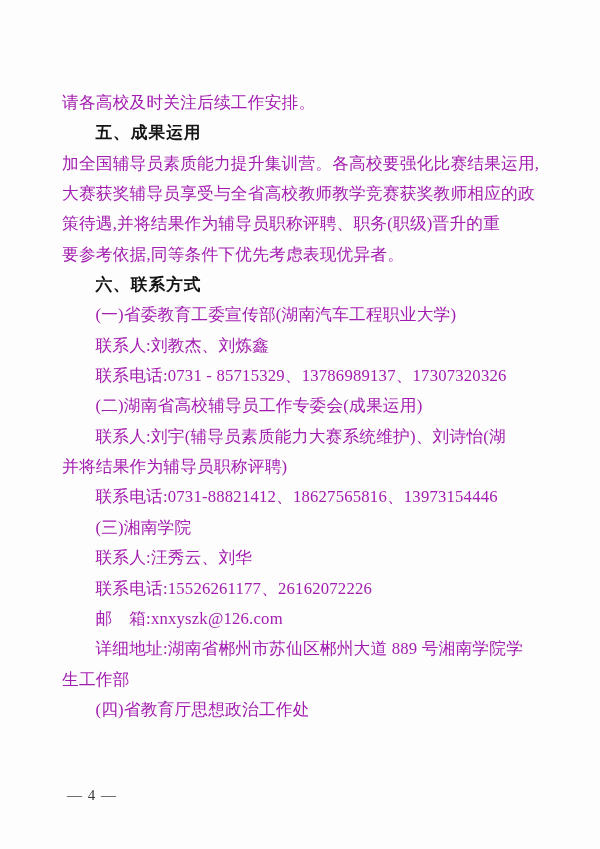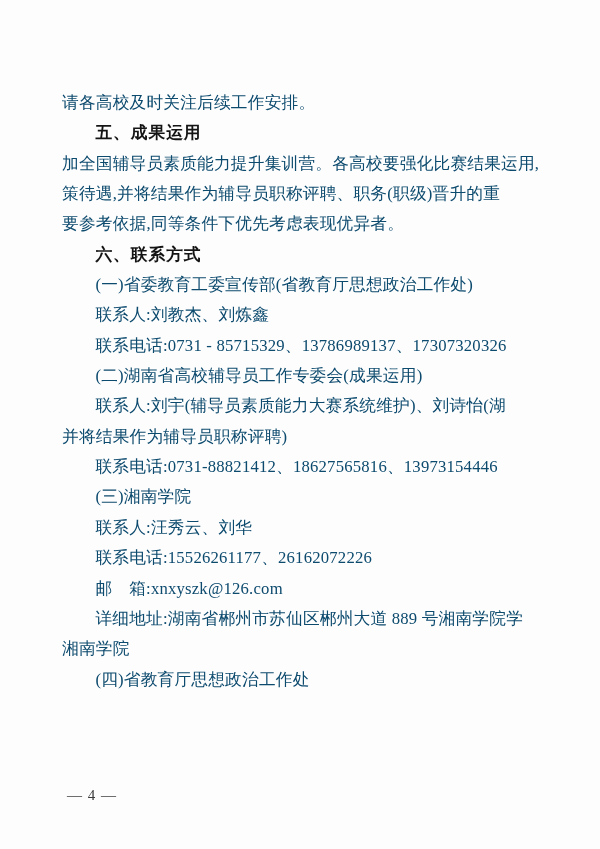--- a/index.html
+++ b/index.html
@@ -23,21 +23,21 @@
   .doc-body {
     position: absolute;
     left: 62px;
     top: 88px;
     width: 470px;
   }
   .line {
     height: 30.35px;
     line-height: 30.35px;
     font-size: 16.7px;
-    color: #0c4a6e;
+    color: #a21caf;
     white-space: nowrap;
     letter-spacing: 0.2px;
   }
   .line.body, .line.contact {
     font-family: "Liberation Serif", "DejaVu Serif", serif;
   }
   .line.heading {
     font-family: "Liberation Sans", "DejaVu Sans", sans-serif;
     font-weight: 700;
     color: #141414;
@@ -59,34 +59,35 @@
 </style>
 </head>
 <body>
 
 <div class="page">
 
   <div class="doc-body">
       <div class="line body">请各高校及时关注后续工作安排。</div>
       <div class="line heading indent">五、成果运用</div>
       <div class="line body">加全国辅导员素质能力提升集训营。各高校要强化比赛结果运用,</div>
+      <div class="line body">大赛获奖辅导员享受与全省高校教师教学竞赛获奖教师相应的政</div>
       <div class="line body">策待遇,并将结果作为辅导员职称评聘、职务(职级)晋升的重</div>
       <div class="line body">要参考依据,同等条件下优先考虑表现优异者。</div>
       <div class="line heading indent">六、联系方式</div>
-      <div class="line contact indent">(一)省委教育工委宣传部(省教育厅思想政治工作处)</div>
+      <div class="line contact indent">(一)省委教育工委宣传部(湖南汽车工程职业大学)</div>
       <div class="line contact indent">联系人:刘教杰、刘炼鑫</div>
       <div class="line contact indent">联系电话:0731 - 85715329、13786989137、17307320326</div>
       <div class="line contact indent">(二)湖南省高校辅导员工作专委会(成果运用)</div>
       <div class="line contact indent">联系人:刘宇(辅导员素质能力大赛系统维护)、刘诗怡(湖</div>
       <div class="line contact">并将结果作为辅导员职称评聘)</div>
       <div class="line contact indent">联系电话:0731-88821412、18627565816、13973154446</div>
       <div class="line contact indent">(三)湘南学院</div>
       <div class="line contact indent">联系人:汪秀云、刘华</div>
       <div class="line contact indent">联系电话:15526261177、26162072226</div>
       <div class="line contact indent">邮　箱:xnxyszk@126.com</div>
       <div class="line contact indent">详细地址:湖南省郴州市苏仙区郴州大道 889 号湘南学院学</div>
-      <div class="line contact">湘南学院</div>
+      <div class="line contact">生工作部</div>
       <div class="line contact indent">(四)省教育厅思想政治工作处</div>
     </div>
 
   <div class="page-number">— 4 —</div>
 
 </div>
 
 </body></html>

